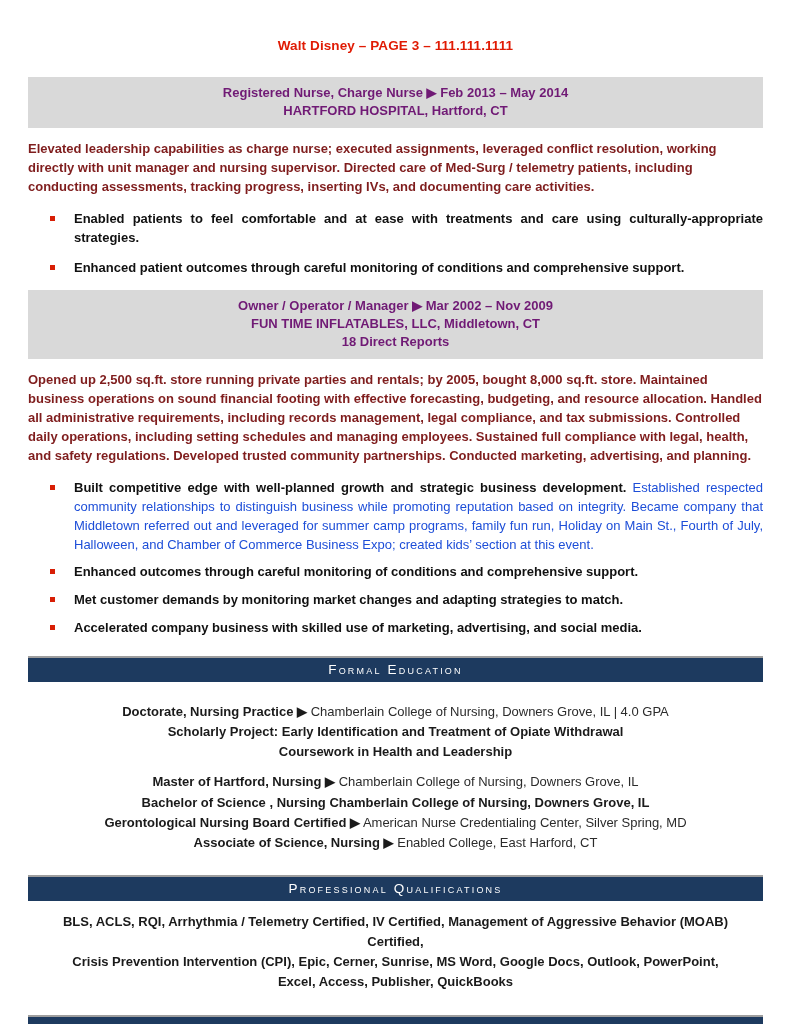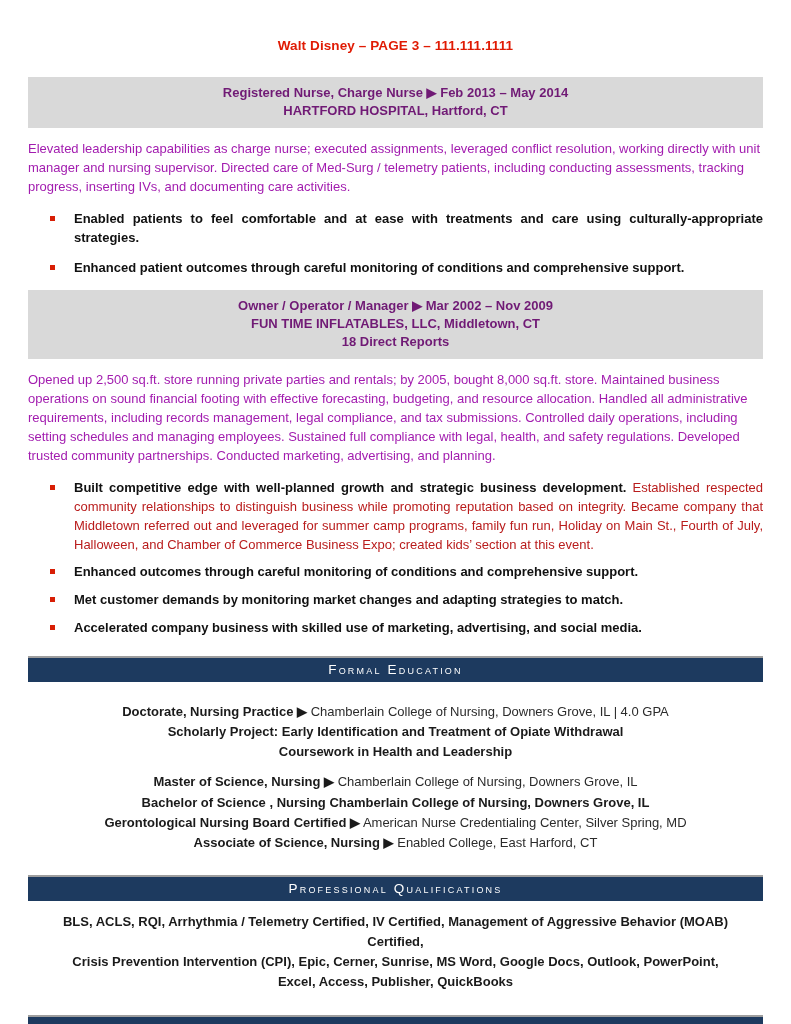--- a/index.html
+++ b/index.html
@@ -42,21 +42,22 @@
     line-height: 1.38;
     color: #701a75;
   }
   .job-block .line { display: block; }
 
   
   .body-para {
     font-size: 13px;
     line-height: 1.47;
     margin: 11px 0 0 0;
-    color: #a21caf;
+    color: #7f1d1d;
+    font-weight: bold;
   }
 
   
   ul.bullets {
     list-style: none;
     margin: 14px 0 0 0;
     padding: 0 0 0 18px;
   }
   ul.bullets li {
     position: relative;
@@ -72,21 +73,21 @@
     content: "";
     position: absolute;
     left: 4px;
     top: 6px;
     width: 5px;
     height: 5px;
     background: #D81E05;
   }
   ul.bullets li .rest {
     font-weight: normal;
-    color: #b91c1c;
+    color: #1d4ed8;
   }
   ul.bullets.tight li { margin-bottom: 9px; }
 
   
   .section-bar {
     background: #1D3A5F;
     border-top: 2px solid #9e9e9e;
     color: #ffffff;
     text-align: center;
     font-size: 13.5px;
@@ -139,21 +140,21 @@
     <li><span>Met customer demands by monitoring market changes and adapting strategies to match.</span><span class="rest"></span></li>
     <li><span>Accelerated company business with skilled use of marketing, advertising, and social media.</span><span class="rest"></span></li>
   </ul>
 
   <div class="section-bar">Formal Education</div>
   <div class="center-block">
     <span class="row"><span class="b">Doctorate, Nursing Practice ▶</span><span class="n"> Chamberlain College of Nursing, Downers Grove, IL | 4.0 GPA</span></span>
     <span class="row"><span class="b">Scholarly Project: Early Identification and Treatment of Opiate Withdrawal</span><span class="n"></span></span>
     <span class="row"><span class="b">Coursework in Health and Leadership</span><span class="n"></span></span>
     <span class="gap"></span>
-    <span class="row"><span class="b">Master of Science, Nursing ▶</span><span class="n"> Chamberlain College of Nursing, Downers Grove, IL</span></span>
+    <span class="row"><span class="b">Master of Hartford, Nursing ▶</span><span class="n"> Chamberlain College of Nursing, Downers Grove, IL</span></span>
     <span class="row"><span class="b">Bachelor of Science , Nursing Chamberlain College of Nursing, Downers Grove, IL</span><span class="n"></span></span>
     <span class="row"><span class="b">Gerontological Nursing Board Certified ▶</span><span class="n"> American Nurse Credentialing Center, Silver Spring, MD</span></span>
     <span class="row"><span class="b">Associate of Science, Nursing ▶</span><span class="n"> Enabled College, East Harford, CT</span></span>
   </div>
 
   <div class="section-bar">Professional Qualifications</div>
   <div class="center-block quals">
     <span class="row">BLS, ACLS, RQI, Arrhythmia / Telemetry Certified, IV Certified, Management of Aggressive Behavior (MOAB) Certified,</span>
     <span class="row">Crisis Prevention Intervention (CPI), Epic, Cerner, Sunrise, MS Word, Google Docs, Outlook, PowerPoint,</span>
     <span class="row">Excel, Access, Publisher, QuickBooks</span>

